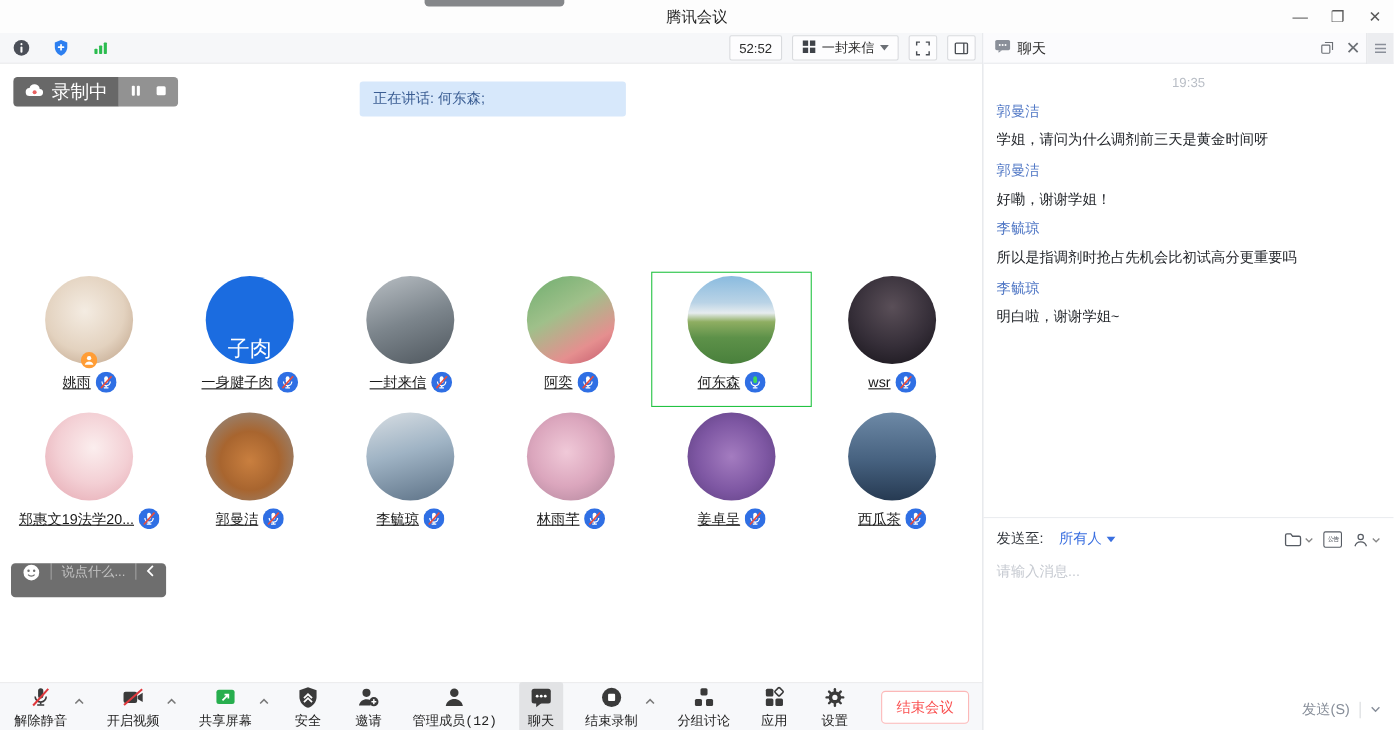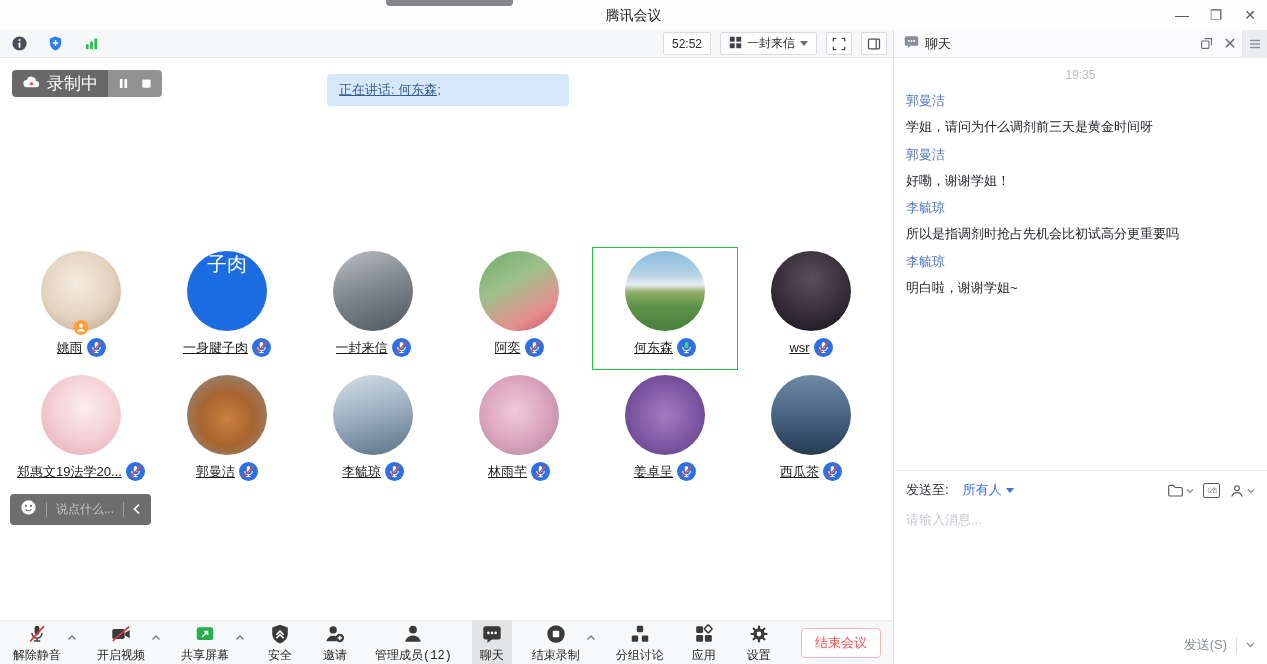--- a/index.html
+++ b/index.html
@@ -22,35 +22,35 @@
   .tb-box { height:23px; background:#fdfdfe; border:1px solid #d9dbde; border-radius:2px; display:flex; align-items:center; justify-content:center; font-size:12px; color:#2c2c2c; padding:0 8px; gap:5px; }
   .tb-caret { width:0; height:0; border-left:4px solid transparent; border-right:4px solid transparent; border-top:5px solid #6b6f75; }
 
   
   .stage { position:absolute; left:0; top:58px; width:893px; height:562px; background:#fff; }
 
   .rec-pill { position:absolute; left:12px; top:12px; height:27px; border-radius:4px; overflow:hidden; display:flex; }
   .rec-left { background:rgba(96,96,96,.95); display:flex; align-items:center; gap:6px; padding:0 10px; color:#fff; font-size:17px; }
   .rec-right { background:rgba(140,140,140,.95); display:flex; align-items:center; gap:12px; padding:0 10px; }
 
-  .speak-banner { position:absolute; left:327px; top:16px; width:242px; height:32px; background:#d7e8fb; border-radius:3px; line-height:32px; padding-left:12px; font-size:13px; color:#3a5d93;text-decoration:underline; }
+  .speak-banner { position:absolute; left:327px; top:16px; width:242px; height:32px; background:#d7e8fb; border-radius:3px; line-height:32px; padding-left:12px; font-size:13px; color:#3a5d93; }
 
   
   .grid { position:absolute; left:8px; top:189px; width:878px; display:grid; grid-template-columns:repeat(6,146px); grid-auto-rows:123px; row-gap:1px; }
   .tile { display:flex; flex-direction:column; align-items:center; padding-top:3px; border:1px solid transparent; }
   .tile.speaking { border-color:#23c343; }
-  .avatar { position:relative; width:80px; height:80px; border-radius:50%; flex:none; display:flex; align-items:flex-start; justify-content:center; }
+  .avatar { position:relative; width:80px; height:80px; border-radius:50%; flex:none; display:flex; align-items:flex-end; justify-content:center; }
   .avtext { color:#fff; font-size:20px; }
   .avbadge { position:absolute; left:50%; bottom:-4px; transform:translateX(-50%); width:15px; height:15px; display:block; }
   .namerow { margin-top:7px; display:flex; align-items:center; gap:4px; max-width:142px; }
   .pname { font-size:13px; color:#1a1a1a; white-space:nowrap; overflow:hidden; text-overflow:ellipsis;text-decoration:underline; }
   .pmic { width:19px; height:19px; flex:none; display:block; }
 
   
-  .caption-pill { position:absolute; left:10px; top:436px; height:31px; border-radius:4px; background:rgba(98,98,98,.92); display:flex; align-items:center; padding:0 10px; gap:9px; }
+  .caption-pill { position:absolute; left:10px; top:454px; height:31px; border-radius:4px; background:rgba(98,98,98,.92); display:flex; align-items:flex-start; padding:0 10px; gap:9px; }
   .cap-div { width:1px; height:15px; background:rgba(255,255,255,.35); }
   .cap-text { color:#c3c3c3; font-size:12px; }
 
   
   .bottombar { position:absolute; left:0; top:620px; width:893px; height:44px; background:#f7f8fa; border-top:1px solid #ededee; display:flex; align-items:center; padding:0 8px; }
   .bitems { display:flex; align-items:center; gap:15px;font-family:Liberation Mono, monospace; }
   .bwrap { display:flex; align-items:flex-start; gap:1px; }
   .bitem { display:flex; flex-direction:column; align-items:center; gap:2px; padding:3px 5px 2px; border-radius:3px; min-width:40px; }
   .bitem.active { background:#e2e3e5; }
   .bicon { height:22px; display:flex; align-items:center; }

